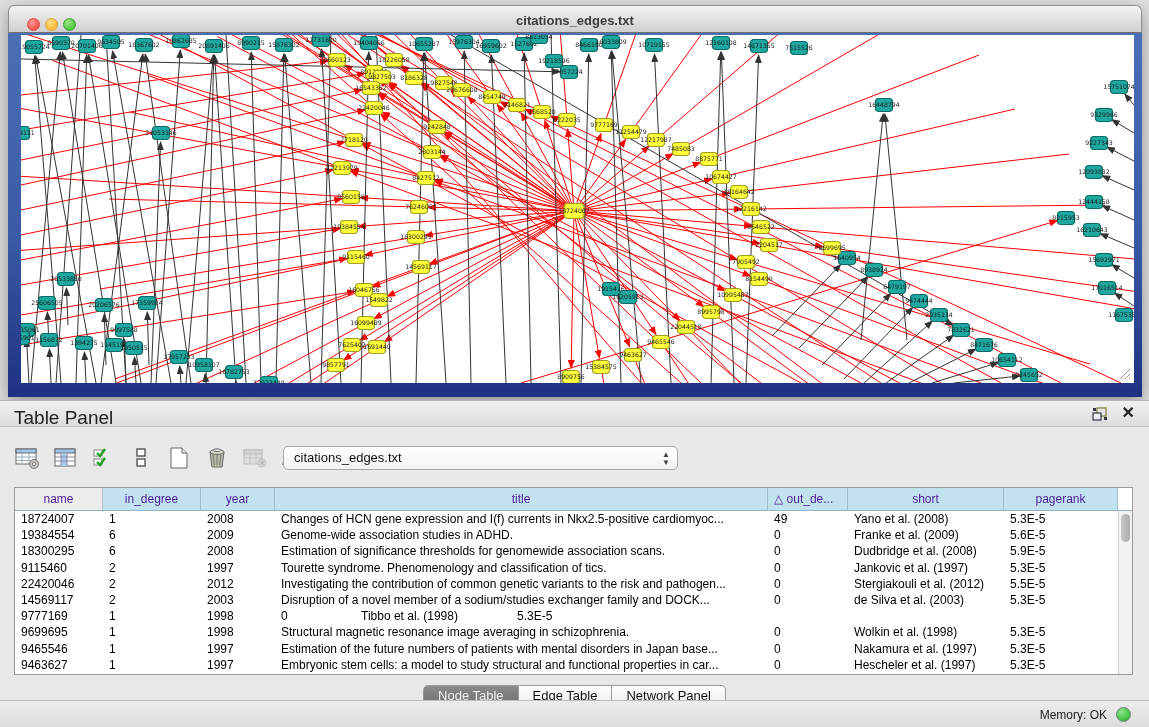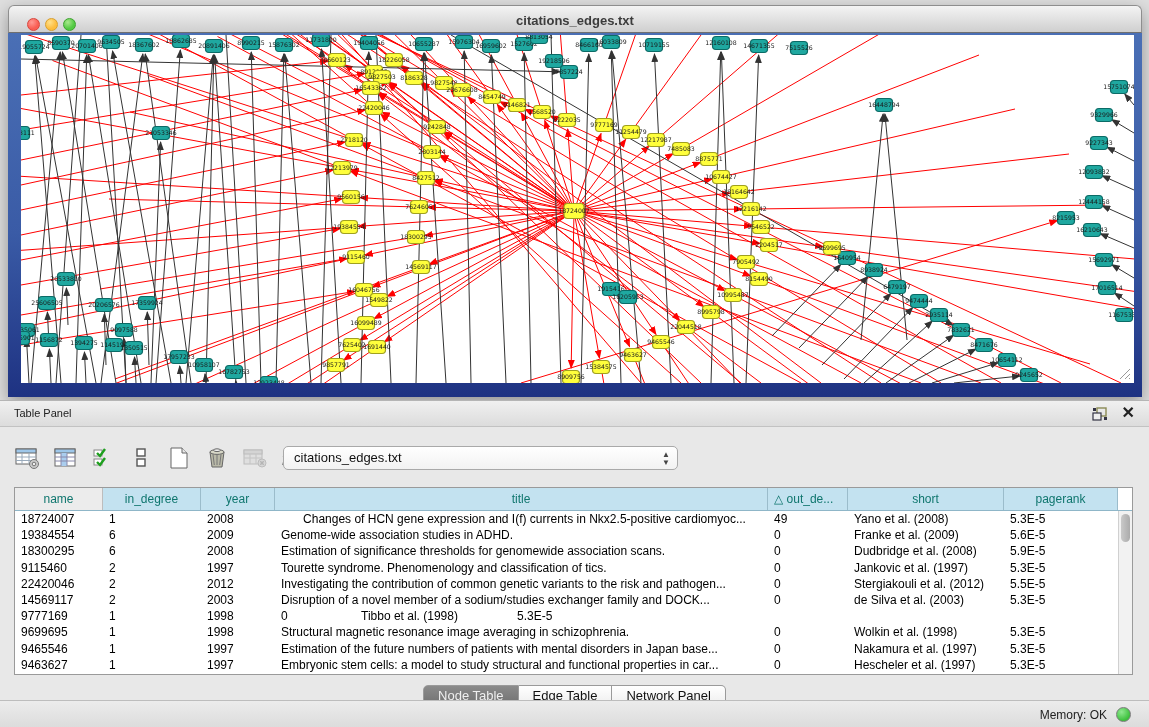--- a/index.html
+++ b/index.html
@@ -24,38 +24,38 @@
   #net-canvas { position:absolute; left:13px; top:2px; width:1113px; height:348px;
     background:#ffffff; overflow:hidden; }
   #net-svg { display:block; }
   #resize-grip { position:absolute; right:3px; bottom:3px; width:14px; height:14px; }
 
   
   #table-panel { position:absolute; left:0; top:400px; width:1149px; height:300px;
     background:#e8e8e8; border-top:1px solid #b5b5b5; }
   #panel-header { position:absolute; left:0; top:0; width:100%; height:26px;
     background:linear-gradient(#f0f0f0,#dcdcdc); border-bottom:1px solid #c2c2c2; }
-  #panel-title { position:absolute; left:14px; top:6px; font-size:11px; color:#222; }
+  #panel-title { position:absolute; left:14px; top:6px; font-size:19px; color:#222; }
   #panel-float { position:absolute; right:40px; top:5px; width:18px; height:16px; cursor:pointer; }
   #panel-close { position:absolute; right:14px; top:3px; font-size:16px; font-weight:bold;
     color:#222; cursor:pointer; line-height:18px; }
 
   #toolbar { position:absolute; left:14px; top:42px; height:30px; display:flex; align-items:center; gap:12px; }
   .tb-icon { width:26px; height:24px; display:inline-flex; align-items:center; justify-content:center; }
   .tb-icon.disabled { opacity:.45; }
   #table-select { position:absolute; left:283px; top:45px; width:395px; height:24px;
     background:linear-gradient(#ffffff,#f2f2f2); border:1px solid #a9a9a9; border-radius:5px;
     font-size:13px; color:#111; line-height:22px; padding-left:10px; }
   #table-select .stepper { position:absolute; right:7px; top:4px; font-size:8px; color:#444;
     line-height:8px; text-align:center; }
 
   #grid { position:absolute; left:14px; top:86px; width:1119px; height:188px;
     background:#fff; border:1px solid #9a9a9a; font-size:12px; }
   #grid-header { display:flex; height:23px; border-bottom:1px solid #8fb6c8; }
-  .hcell { border-right:1px solid #9bbccb; background:#c3e2f0; color:#0f766e;
+  .hcell { border-right:1px solid #9bbccb; background:#c3e2f0; color:#4c1d95;
     display:flex; align-items:center; justify-content:center; font-size:12px; }
   .hcell.gray { background:#ececec; border-right:1px solid #bdbdbd; }
   .hcell.sorted { justify-content:flex-start; padding-left:6px; }
   #grid-rows { position:absolute; left:0; top:23px; right:14px; bottom:0; overflow:hidden; }
   .grow { display:flex; height:16.2px; align-items:center; color:#000; }
   .gcell { padding-left:6px; white-space:nowrap; overflow:hidden; }
   #vscroll { position:absolute; right:0; top:23px; width:14px; bottom:0;
     background:#f2f2f2; border-left:1px solid #d0d0d0; }
   #vthumb { position:absolute; left:2px; top:3px; width:9px; height:28px;
     background:linear-gradient(90deg,#c9c9c9,#ababab); border-radius:5px; }
@@ -863,21 +863,21 @@
           <div class="hcell" style="width: 493px;">title</div>
           <div class="hcell sorted" style="width: 80px;">△ out_de...</div>
           <div class="hcell" style="width: 156px;">short</div>
           <div class="hcell" style="width: 114px;">pagerank</div>
         </div>
       <div id="grid-rows">
           <div class="grow">
             <div class="gcell" style="width: 88px;">18724007</div>
             <div class="gcell" style="width: 98px;">1</div>
             <div class="gcell" style="width: 74px;">2008</div>
-            <div class="gcell" style="width: 493px; text-align: center;">Changes of HCN gene expression and I(f) currents in Nkx2.5-positive cardiomyoc...</div>
+            <div class="gcell" style="width: 493px;">Changes of HCN gene expression and I(f) currents in Nkx2.5-positive cardiomyoc...</div>
             <div class="gcell" style="width: 80px;">49</div>
             <div class="gcell" style="width: 156px;">Yano et al. (2008)</div>
             <div class="gcell" style="width: 114px;">5.3E-5</div>
           </div>
           <div class="grow">
             <div class="gcell" style="width: 88px;">19384554</div>
             <div class="gcell" style="width: 98px;">6</div>
             <div class="gcell" style="width: 74px;">2009</div>
             <div class="gcell" style="width: 493px;">Genome-wide association studies in ADHD.</div>
             <div class="gcell" style="width: 80px;">0</div>

